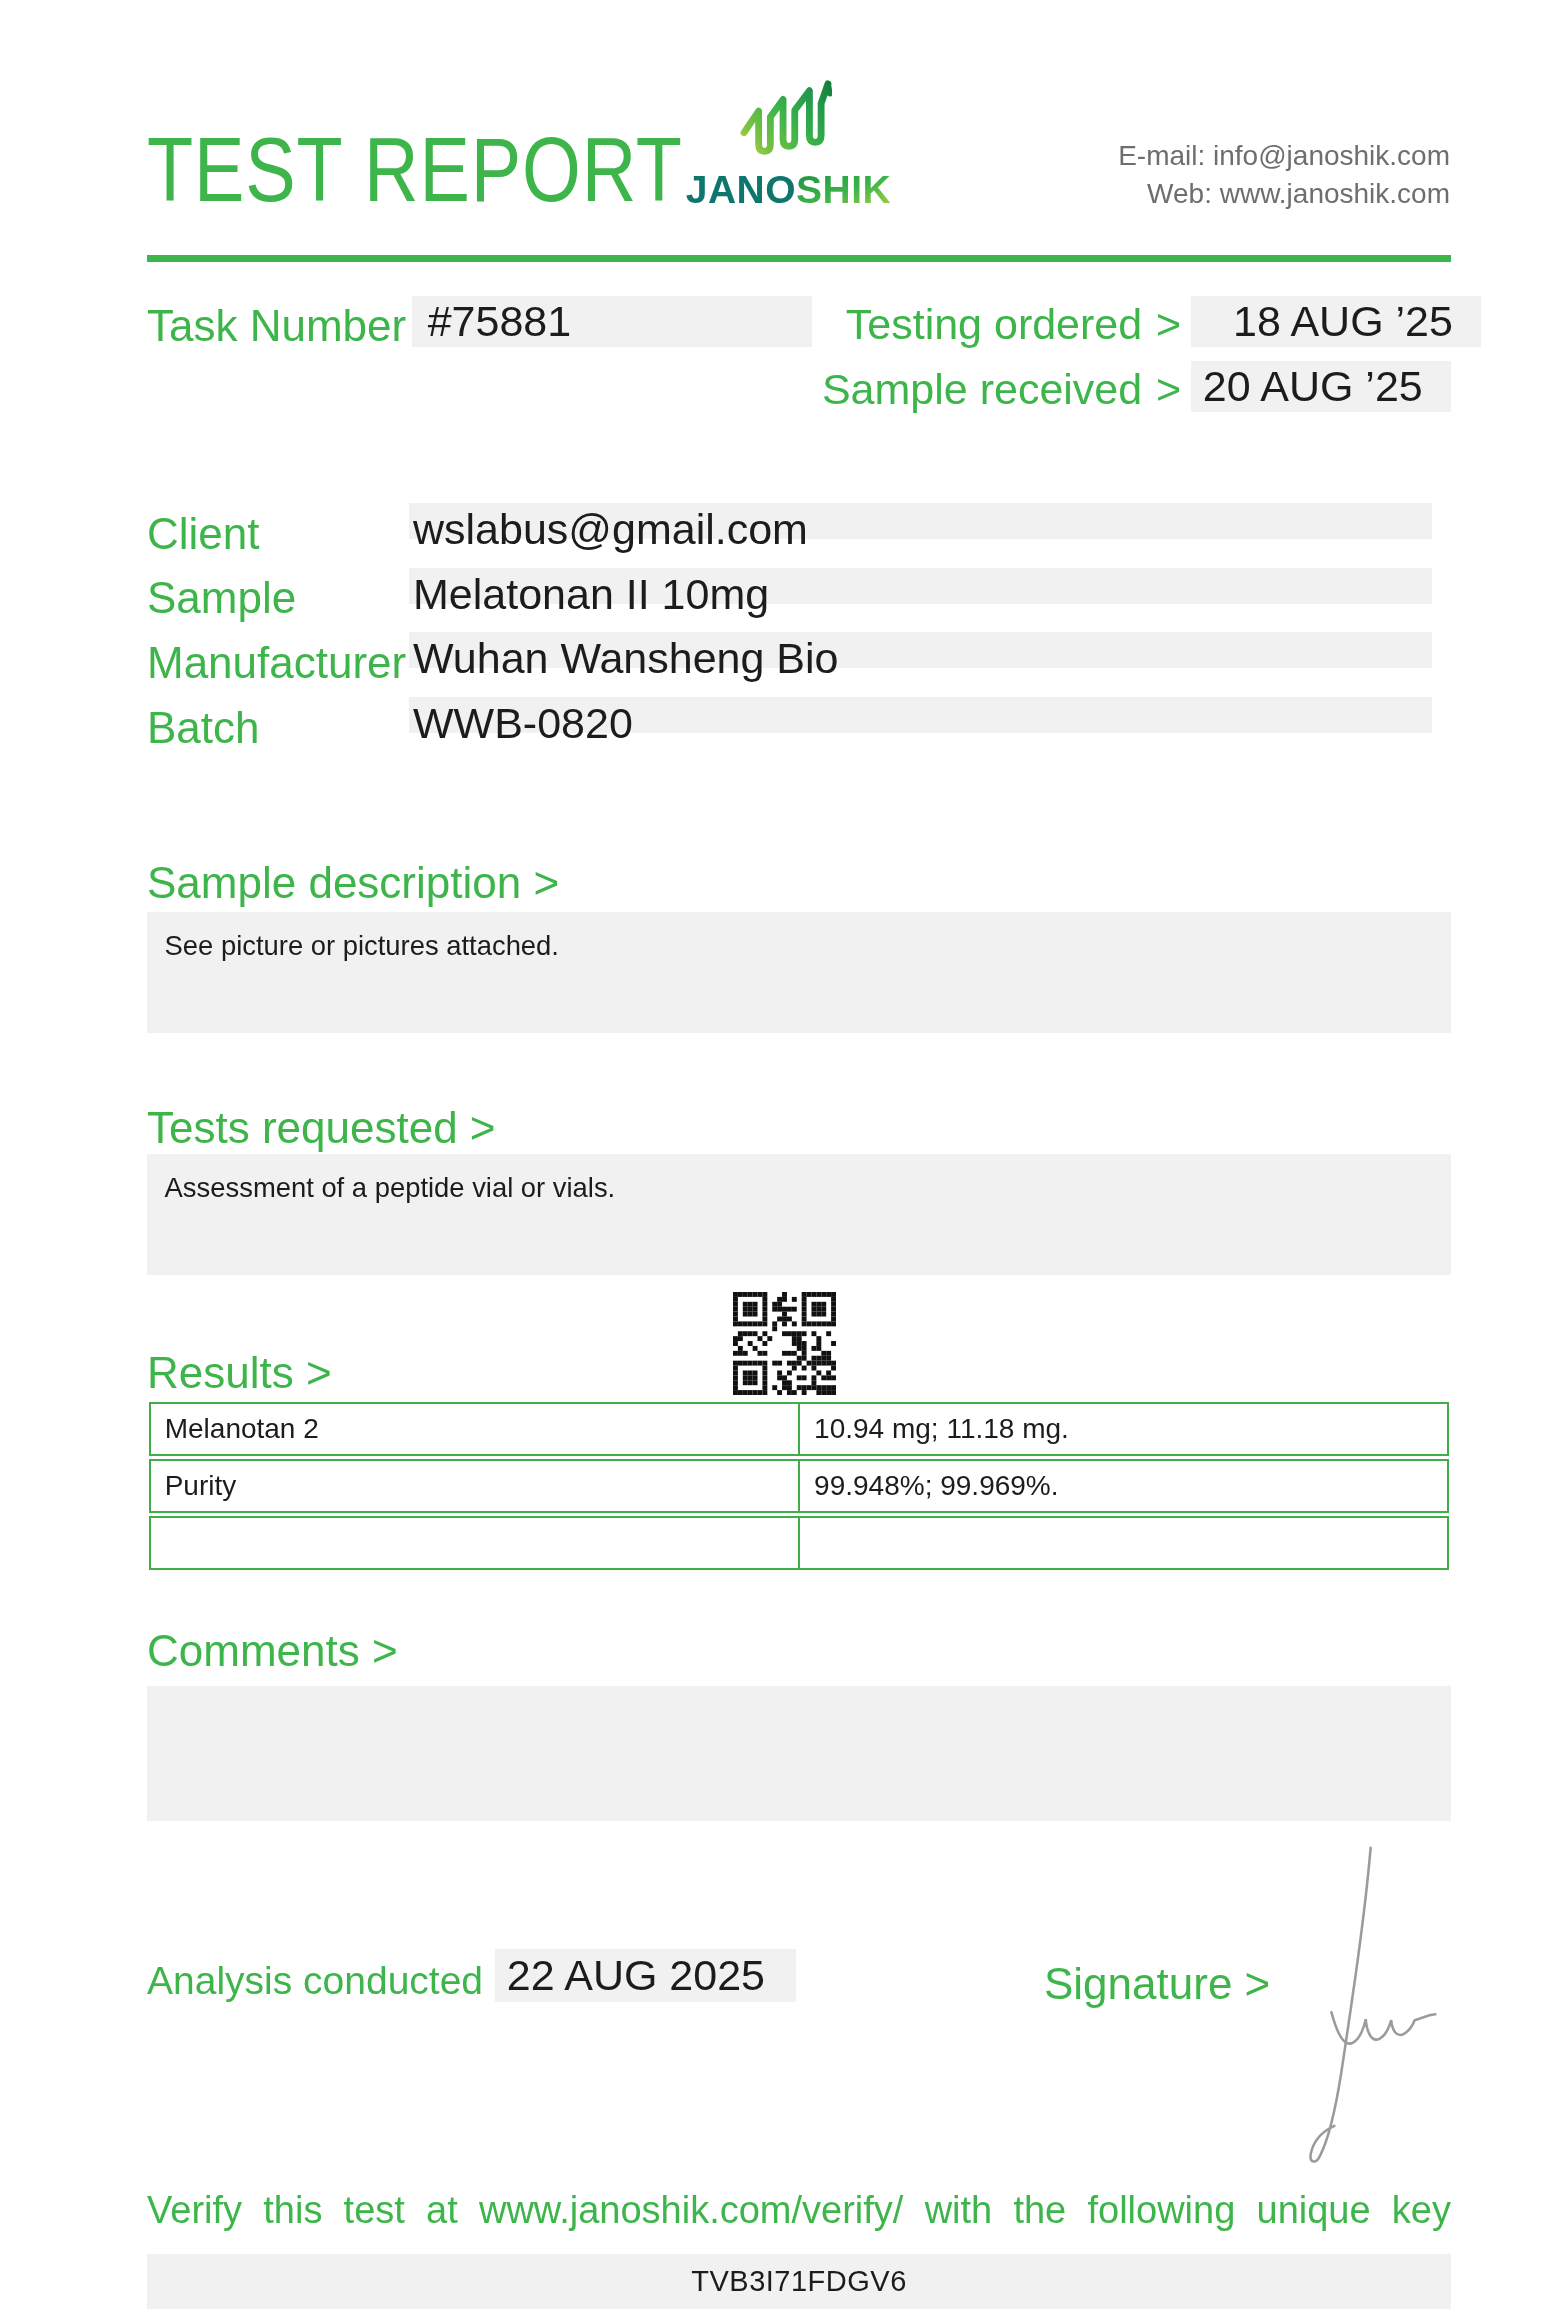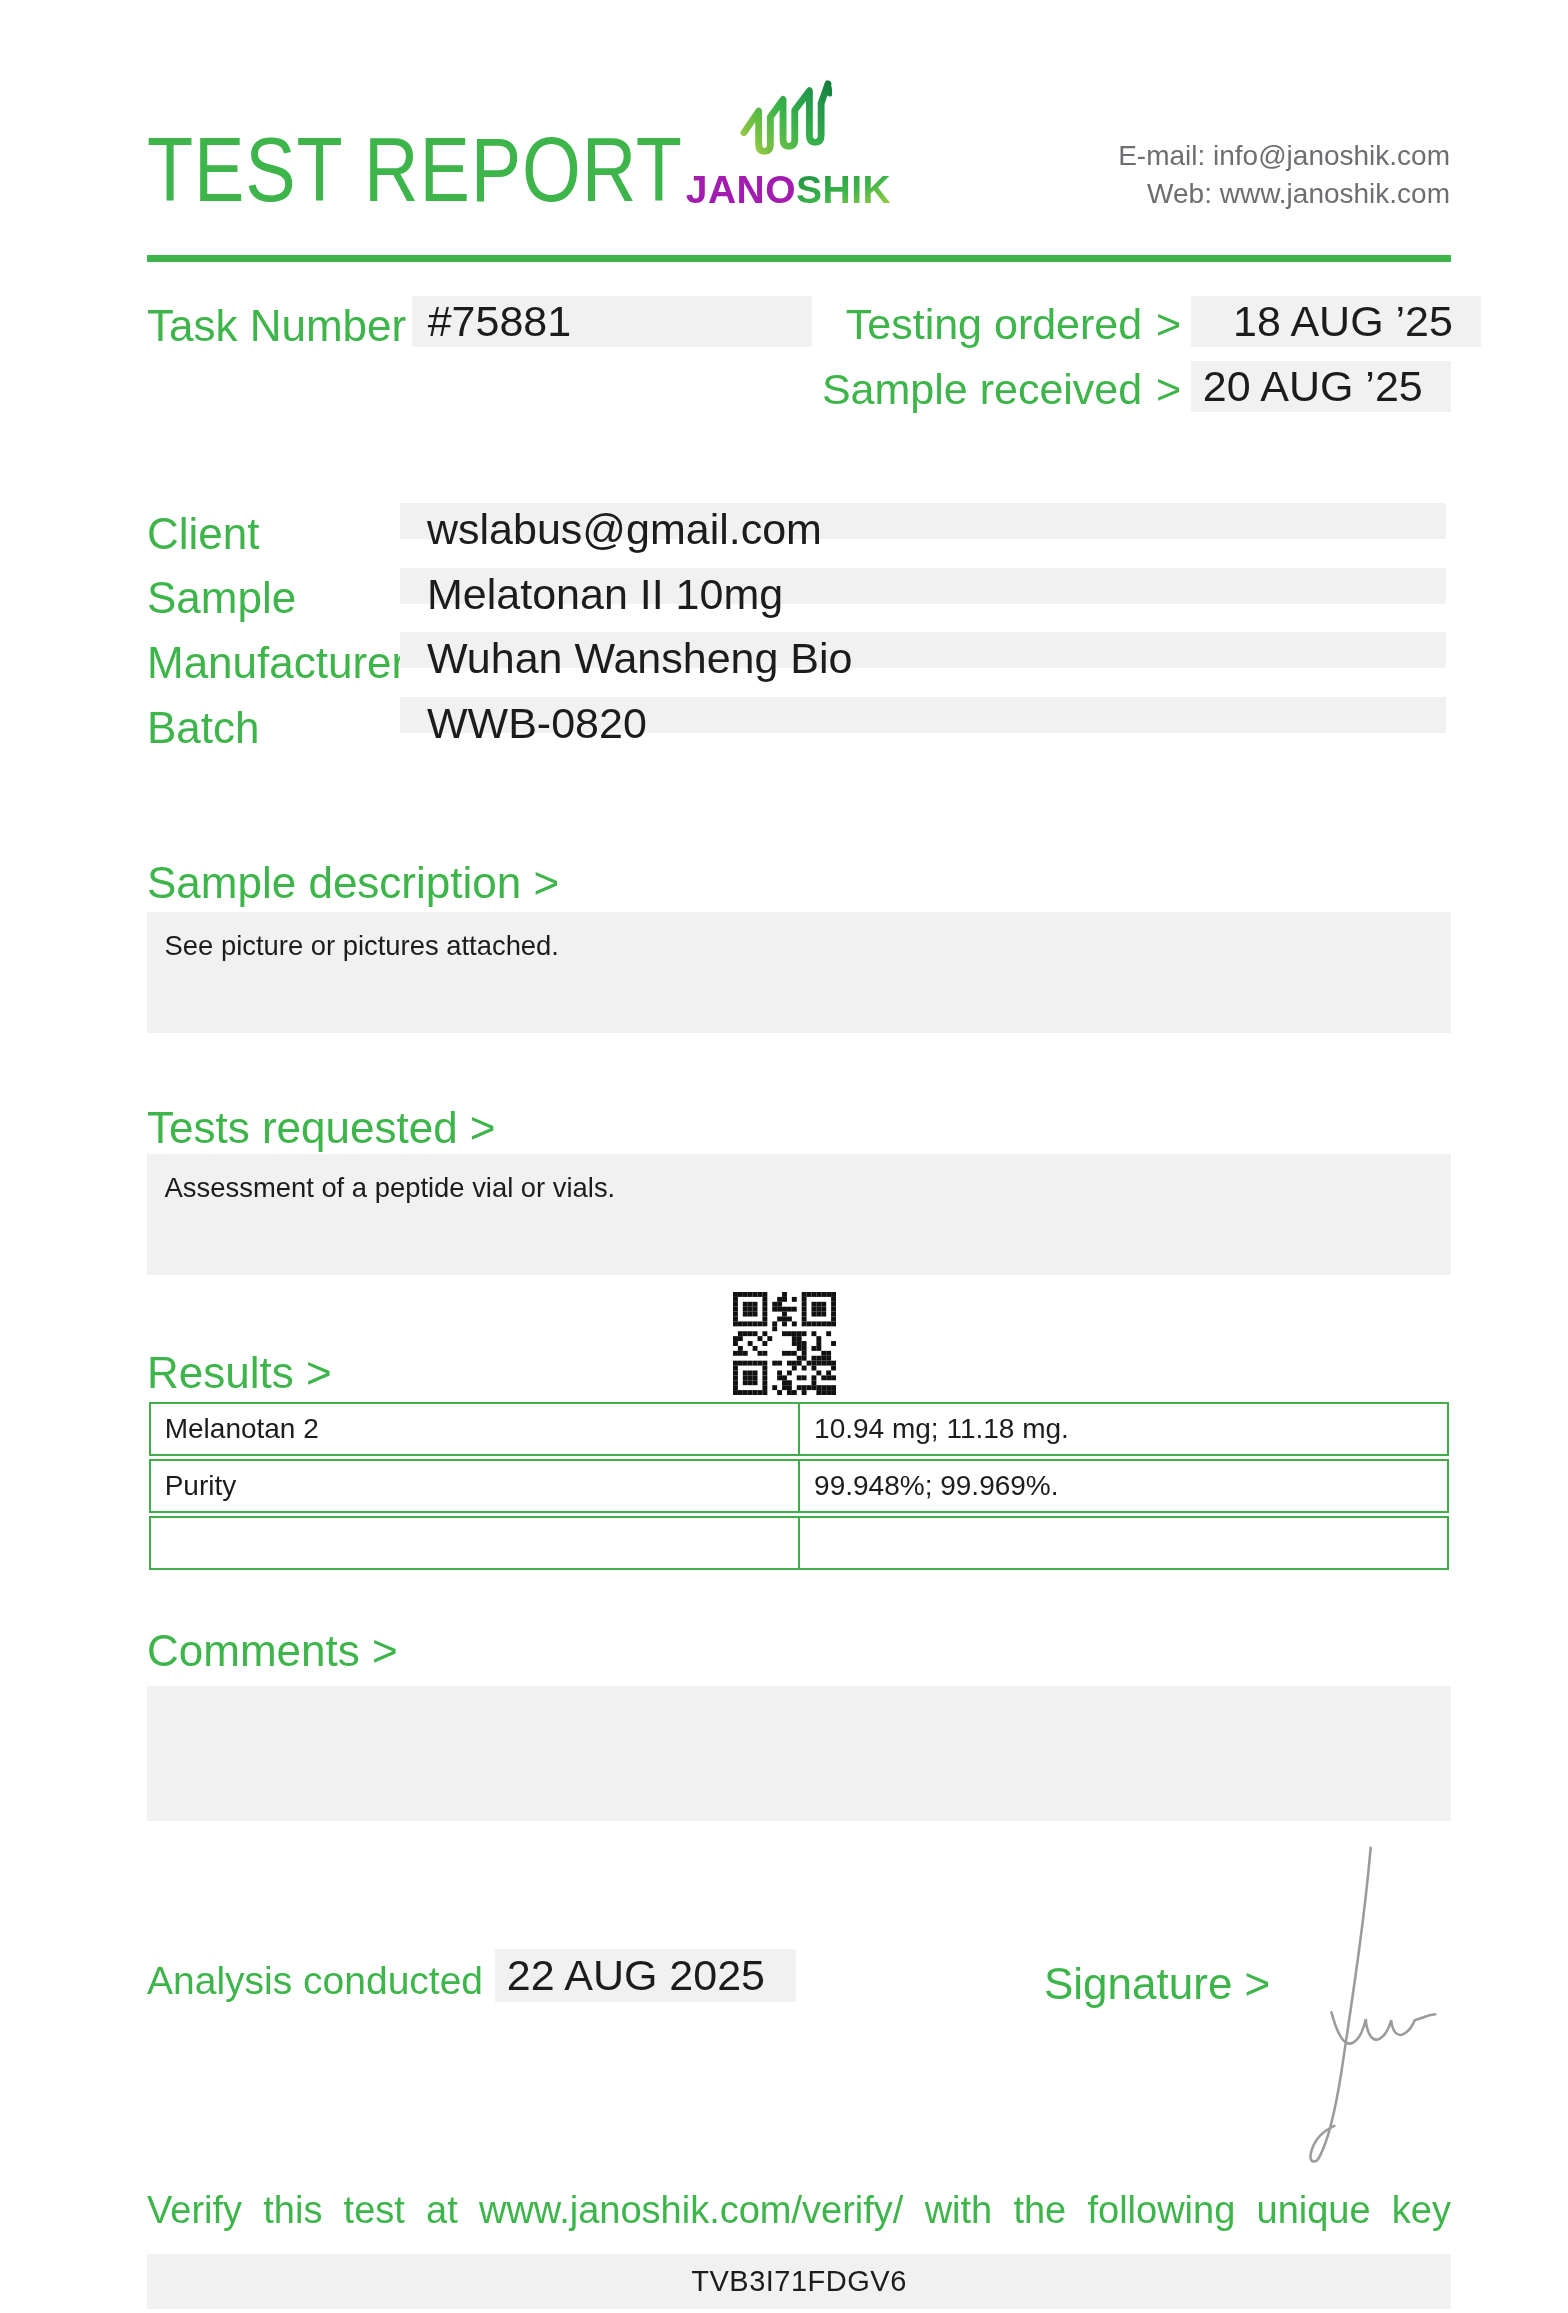--- a/index.html
+++ b/index.html
@@ -10,30 +10,30 @@
   .abs{position:absolute;}
   .glabel{position:absolute;color:#3db54a;font-size:44px;line-height:1.1;white-space:nowrap;}
   .gbox{position:absolute;background:#f1f1f1;}
   .val{font-size:43px;color:#1c1c1c;white-space:nowrap;}
   .title{
     position:absolute;left:147px;top:125px;font-size:90px;font-weight:400;color:#3db54a;
     letter-spacing:1px;transform:scaleX(.84);transform-origin:left top;line-height:1;white-space:nowrap;
   }
   .wordmark{position:absolute;left:674px;top:169px;width:229px;text-align:center;
     font-size:39px;font-weight:700;letter-spacing:0.5px;line-height:1.1;white-space:nowrap;}
-  .wordmark .jano{color:#a21caf;}
+  .wordmark .jano{color:#0f766e;}
   .wordmark .shik{
     background:linear-gradient(160deg,#1d8f43 5%,#3db54a 55%,#a8cf3e 95%);
     -webkit-background-clip:text;background-clip:text;color:transparent;text-align:right;
   }
   .contact{position:absolute;right:118px;top:137px;text-align:right;color:#6d6e71;
     font-size:28px;line-height:38px;white-space:nowrap;}
   .rule{position:absolute;left:147px;top:255px;width:1304px;height:6.9px;background:#3db54a;}
   .datebox{height:51px;line-height:51px;padding-left:11.8px;}
-  .infobox{left:400px;width:1019px;height:36px;line-height:52px;padding-left:27px;}
+  .infobox{left:409px;width:1019px;height:36px;line-height:52px;padding-left:4px;}
   .bigbox{left:147px;width:1304px;}
   .bodytext{padding:15.7px 19.6px 0 17.6px;font-size:27.4px;line-height:1.35;color:#1c1c1c;}
   .datepair{position:absolute;display:flex;justify-content:flex-end;gap:13.7px;
     color:#3db54a;font-size:43px;white-space:nowrap;left:843px;width:338px;}
   .results-table{position:absolute;left:149px;top:1402px;width:1300px;display:flex;flex-direction:column;gap:2.9px;}
   .rrow{display:flex;border:2px solid #3fae4a;height:50px;background:#ffffff;}
   .rcell{font-size:28px;line-height:50px;padding-left:13.7px;white-space:nowrap;overflow:hidden;}
   .rname{width:48.9%;border-right:2px solid #3fae4a;}
   .rval{flex:1;}
   .verify{position:absolute;left:147px;top:2188px;width:1304px;color:#3db54a;font-size:38px;

